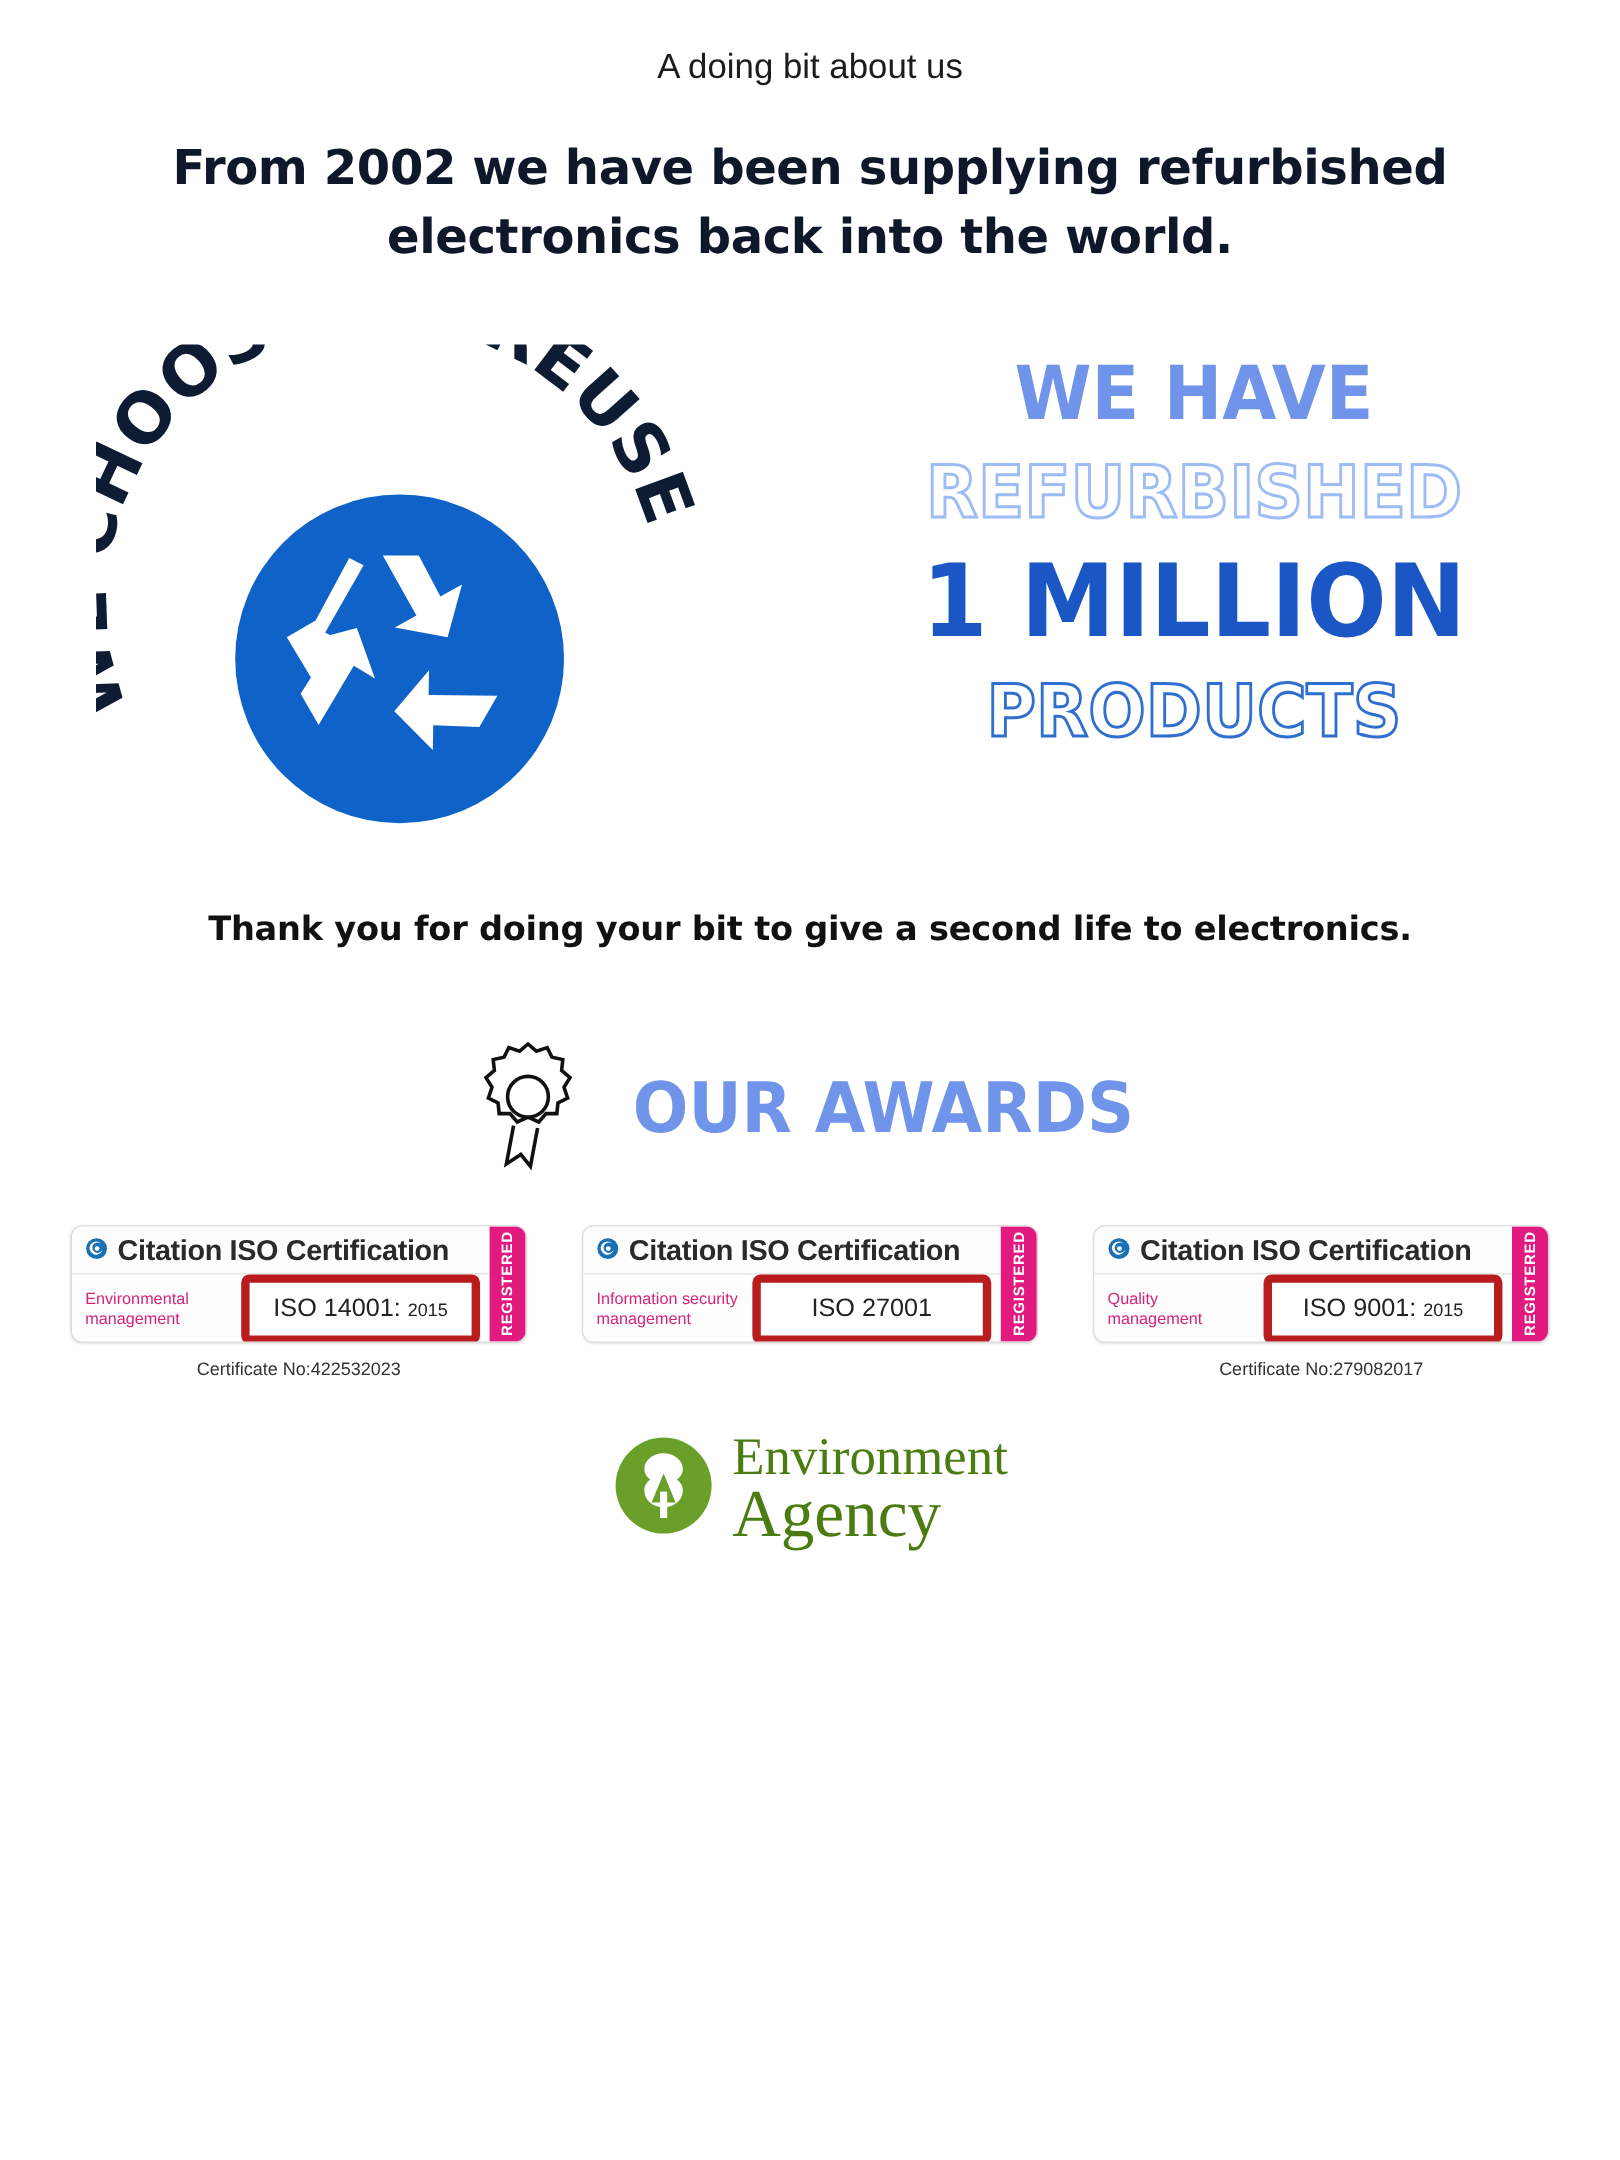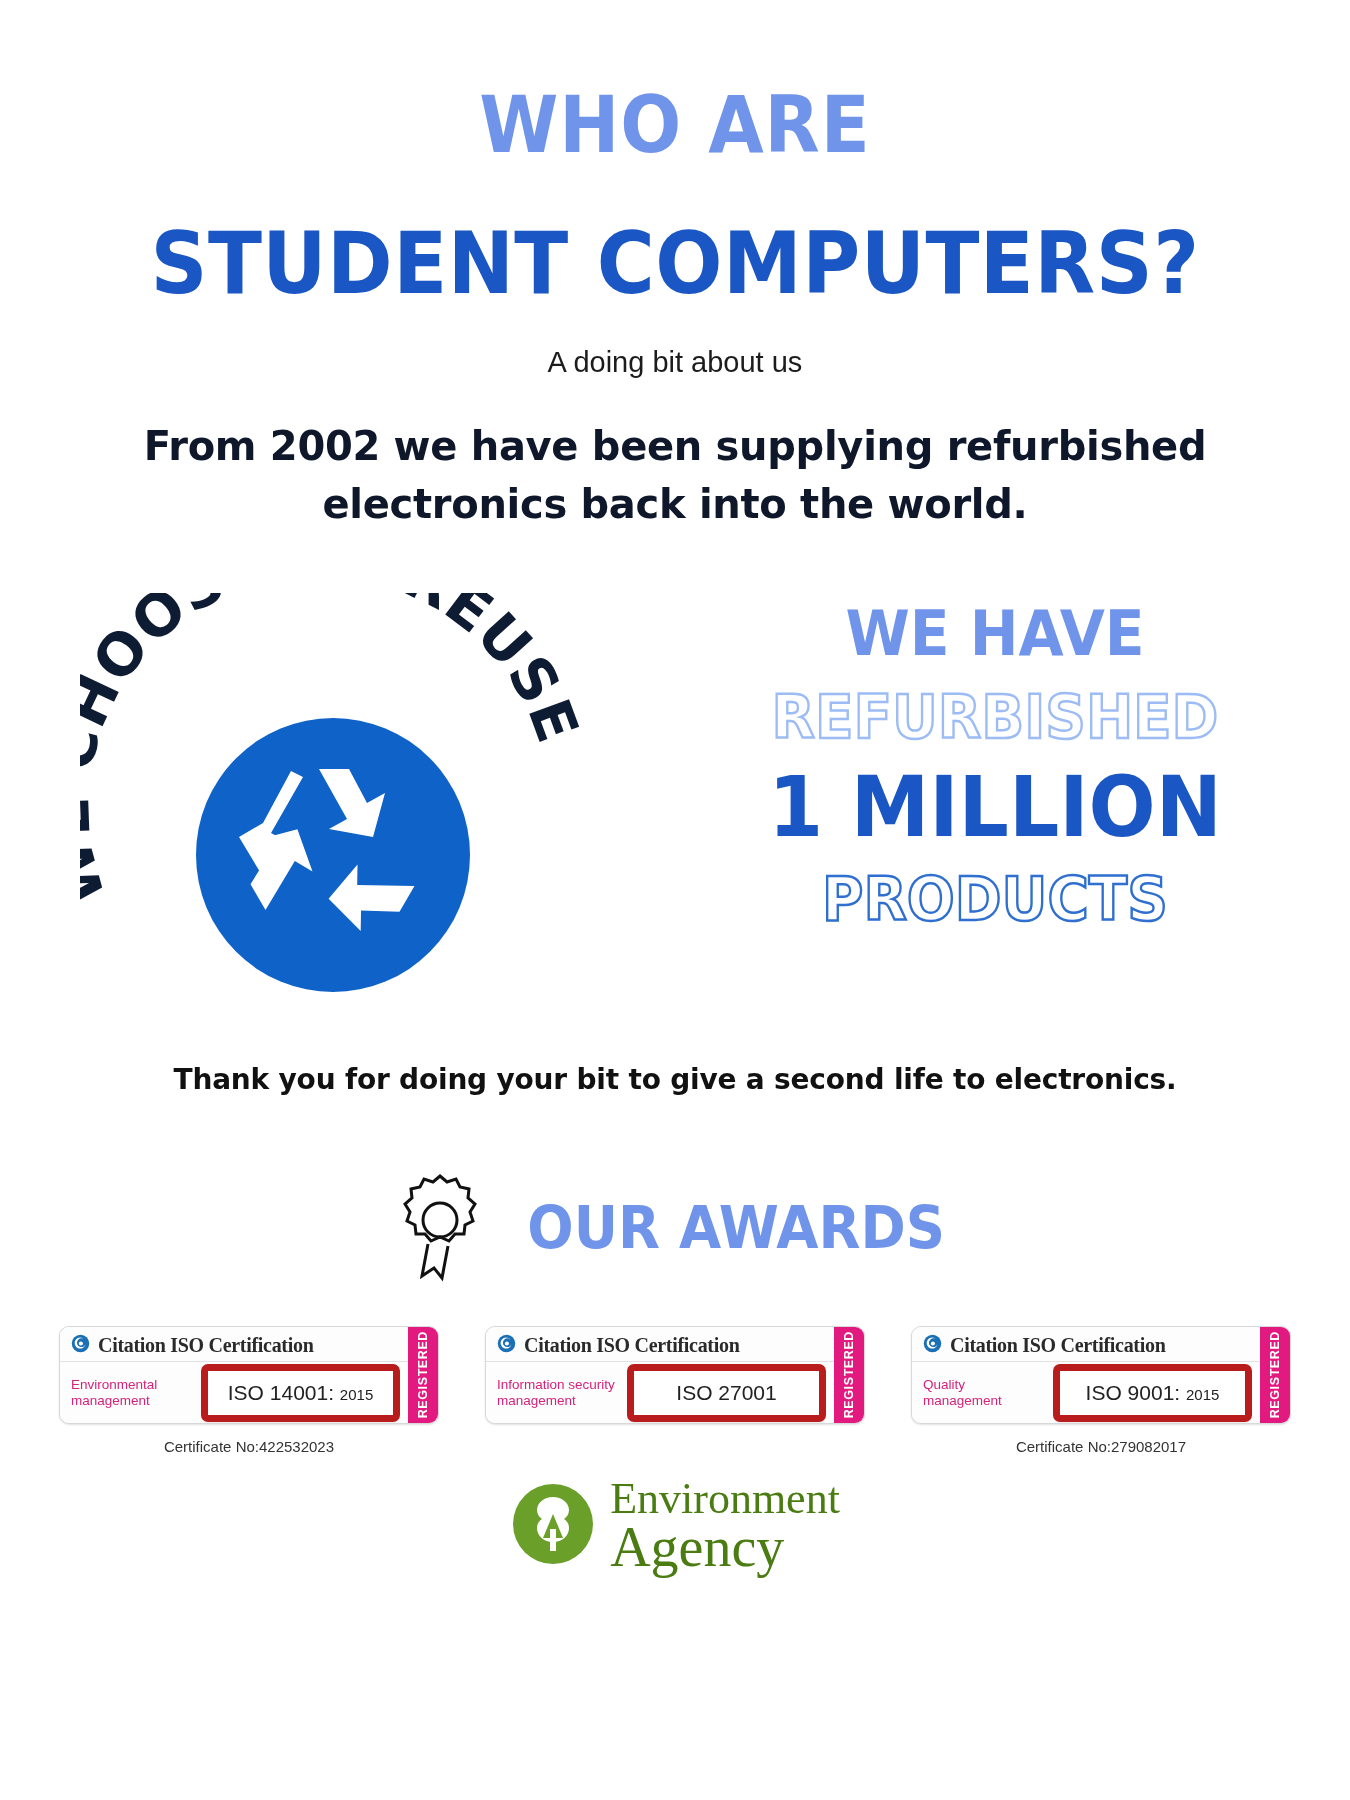--- a/index.html
+++ b/index.html
@@ -191,22 +191,22 @@
   }
   .iso-top {
     display: flex;
     align-items: center;
     gap: 8px;
     padding: 7px 10px 4px 11px;
     border-bottom: 1px solid #e2e2e2;
   }
   .citation-mark { flex: 0 0 auto; }
   .citation-text {
-    font-family: Liberation Serif, serif;
-    font-size: 20px;
+    font-family: Liberation Sans, sans-serif;
+    font-size: 24px;
     font-weight: 700;
     color: #2a2a2a;
     letter-spacing: -0.3px;
     white-space: nowrap;
     text-align: right;
   }
   .iso-bottom {
     display: flex;
     align-items: center;
     flex: 1;
@@ -263,39 +263,35 @@
     font-size: 15px;
     color: #333;
     margin-top: 14px;
   }
 
   .ea-logo {
     display: flex;
     align-items: center;
     justify-content: center;
     gap: 14px;
-    margin-top: 22px;
+    margin-top: 42px;
   }
   .ea-text {
     font-family: "Liberation Serif", serif;
     color: #4b7c12;
     line-height: 0.98;
   }
   .ea-text .l1 { font-size: 44px; }
   .ea-text .l2 { font-size: 56px; }
 </style>
 </head>
 <body>
 
 <div class="page">
 
-  <div class="headline-wrap">
-    <div class="headline-1">WHO ARE</div>
-    <div class="headline-2">STUDENT COMPUTERS?</div>
-  </div>
   <div class="subhead">A doing bit about us</div>
   <div class="intro">From 2002 we have been supplying refurbished electronics back into the world.</div>
 
   <div class="middle">
 
     <div class="reuse-badge">
       <svg width="540" height="420" viewBox="0 0 540 420" xmlns="http://www.w3.org/2000/svg">
         <defs>
           <path id="arcPath" d="M 40,330 A 230,230 0 1 1 452,300" fill="none"></path>
         </defs>

